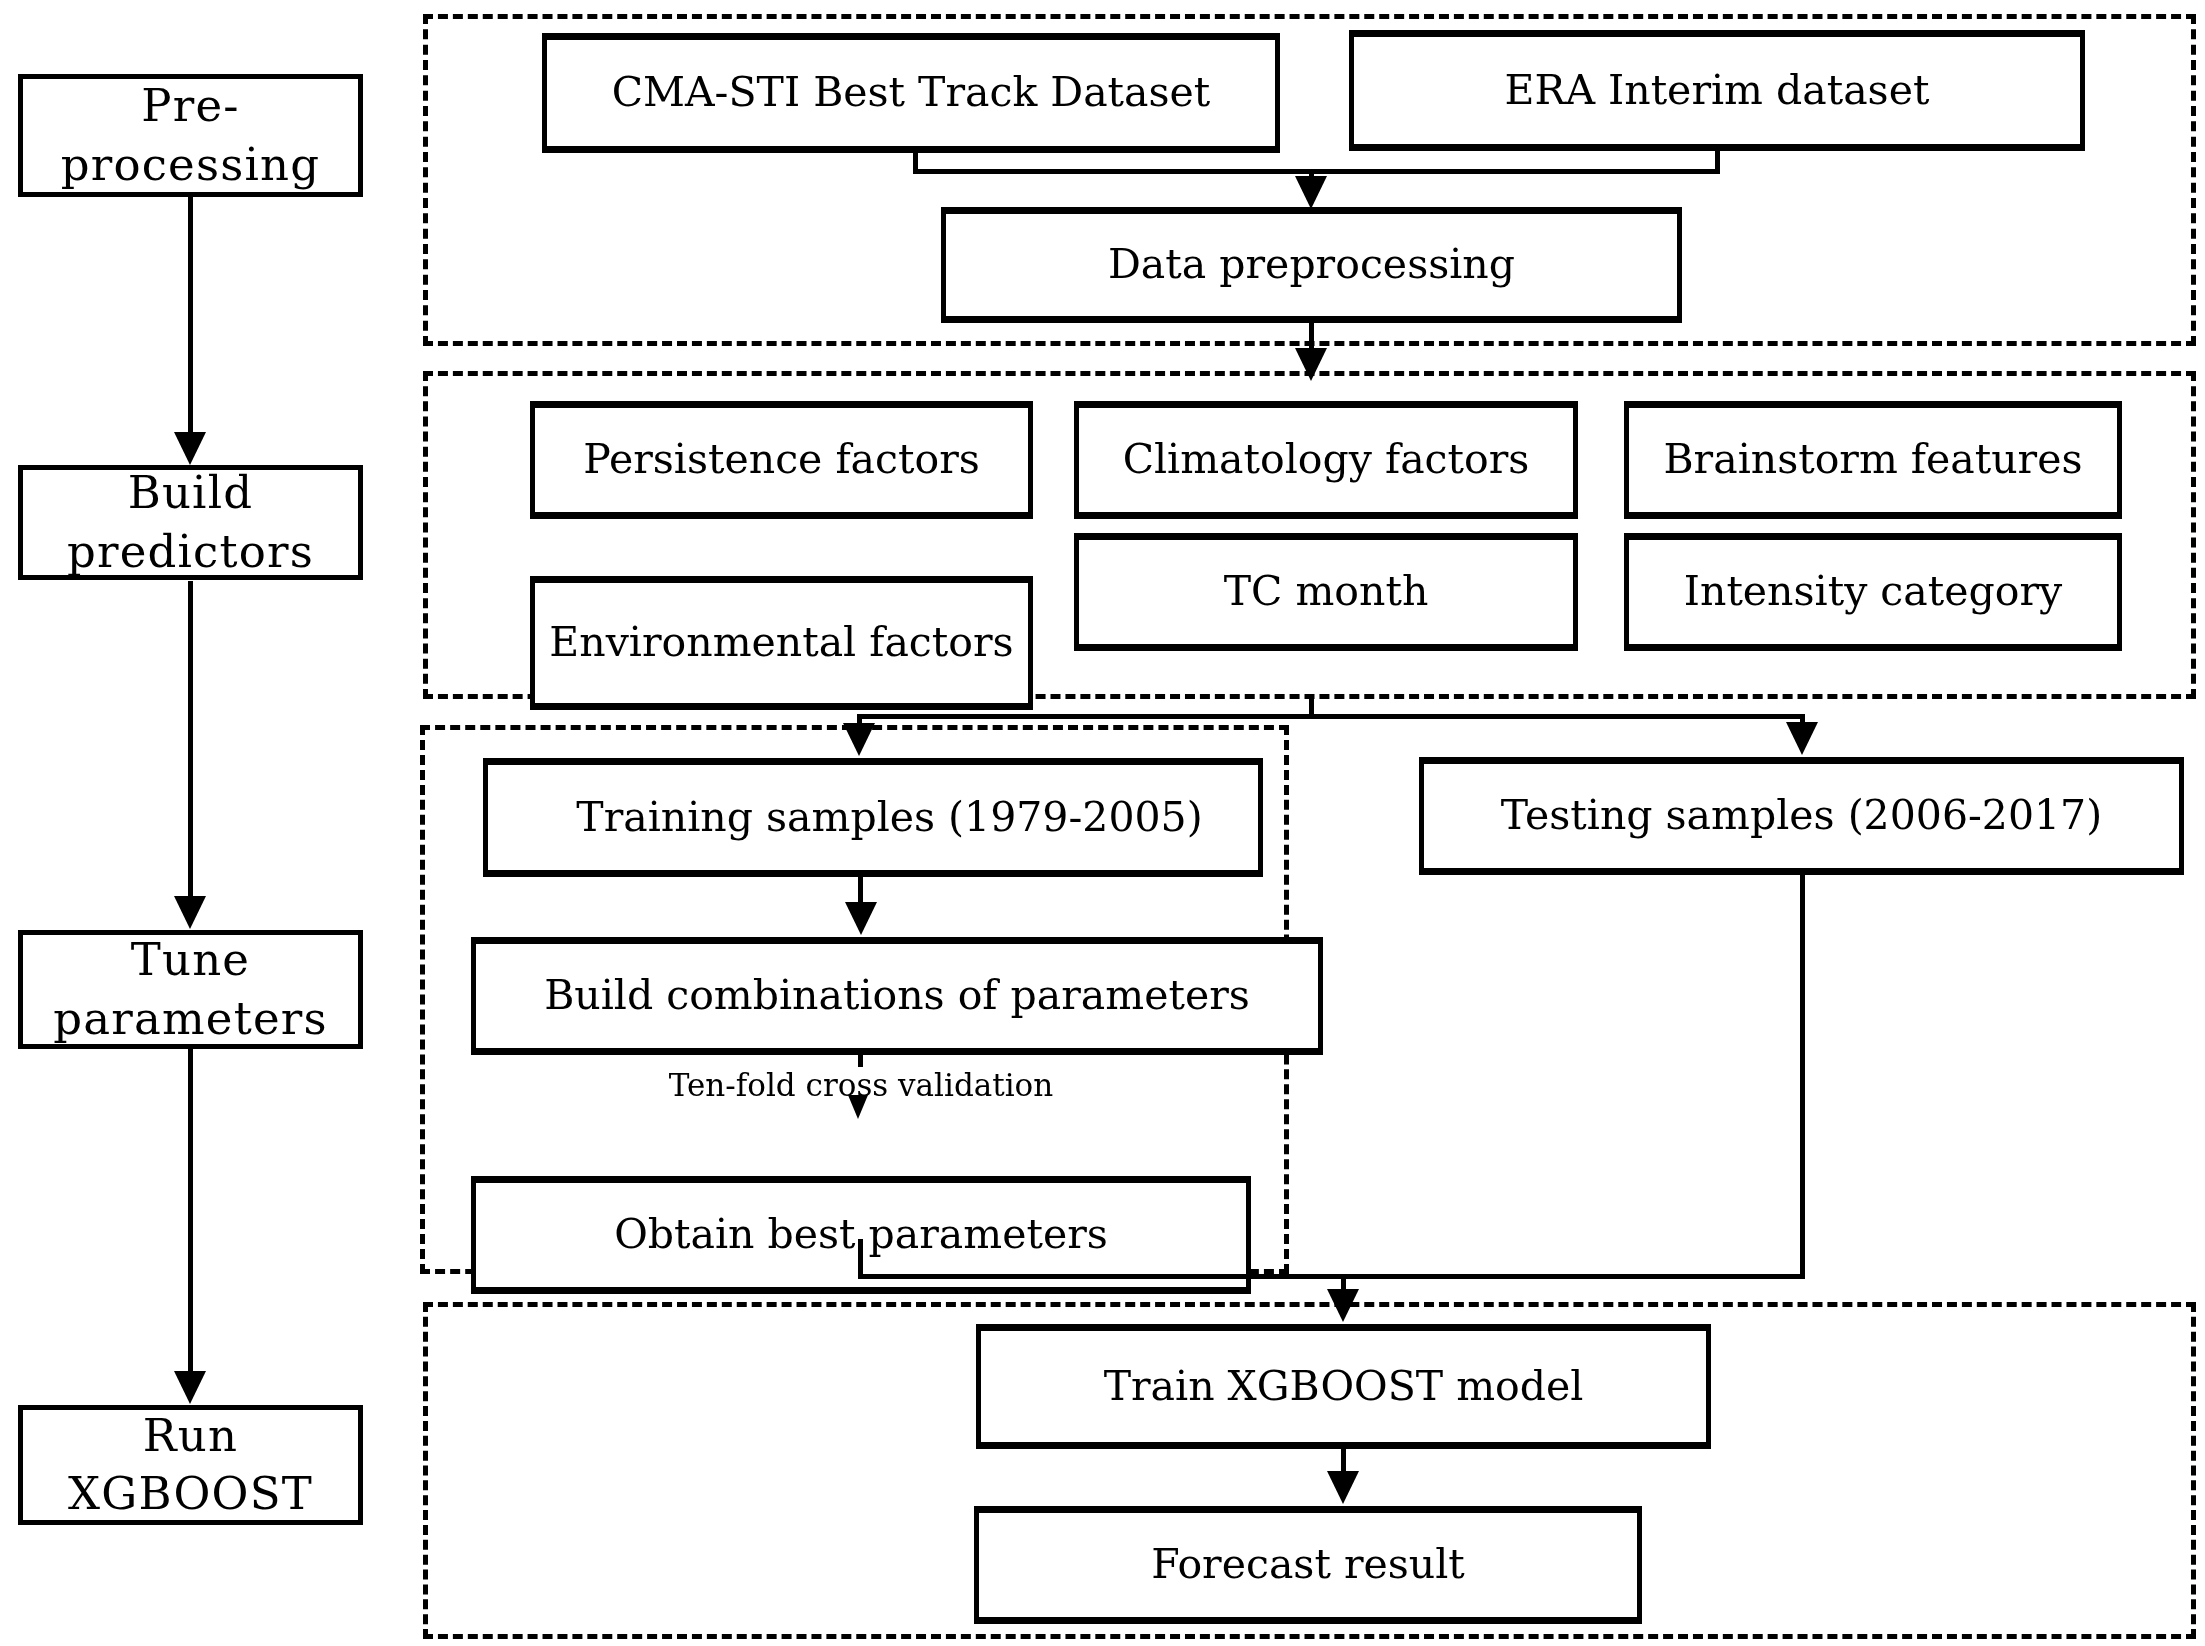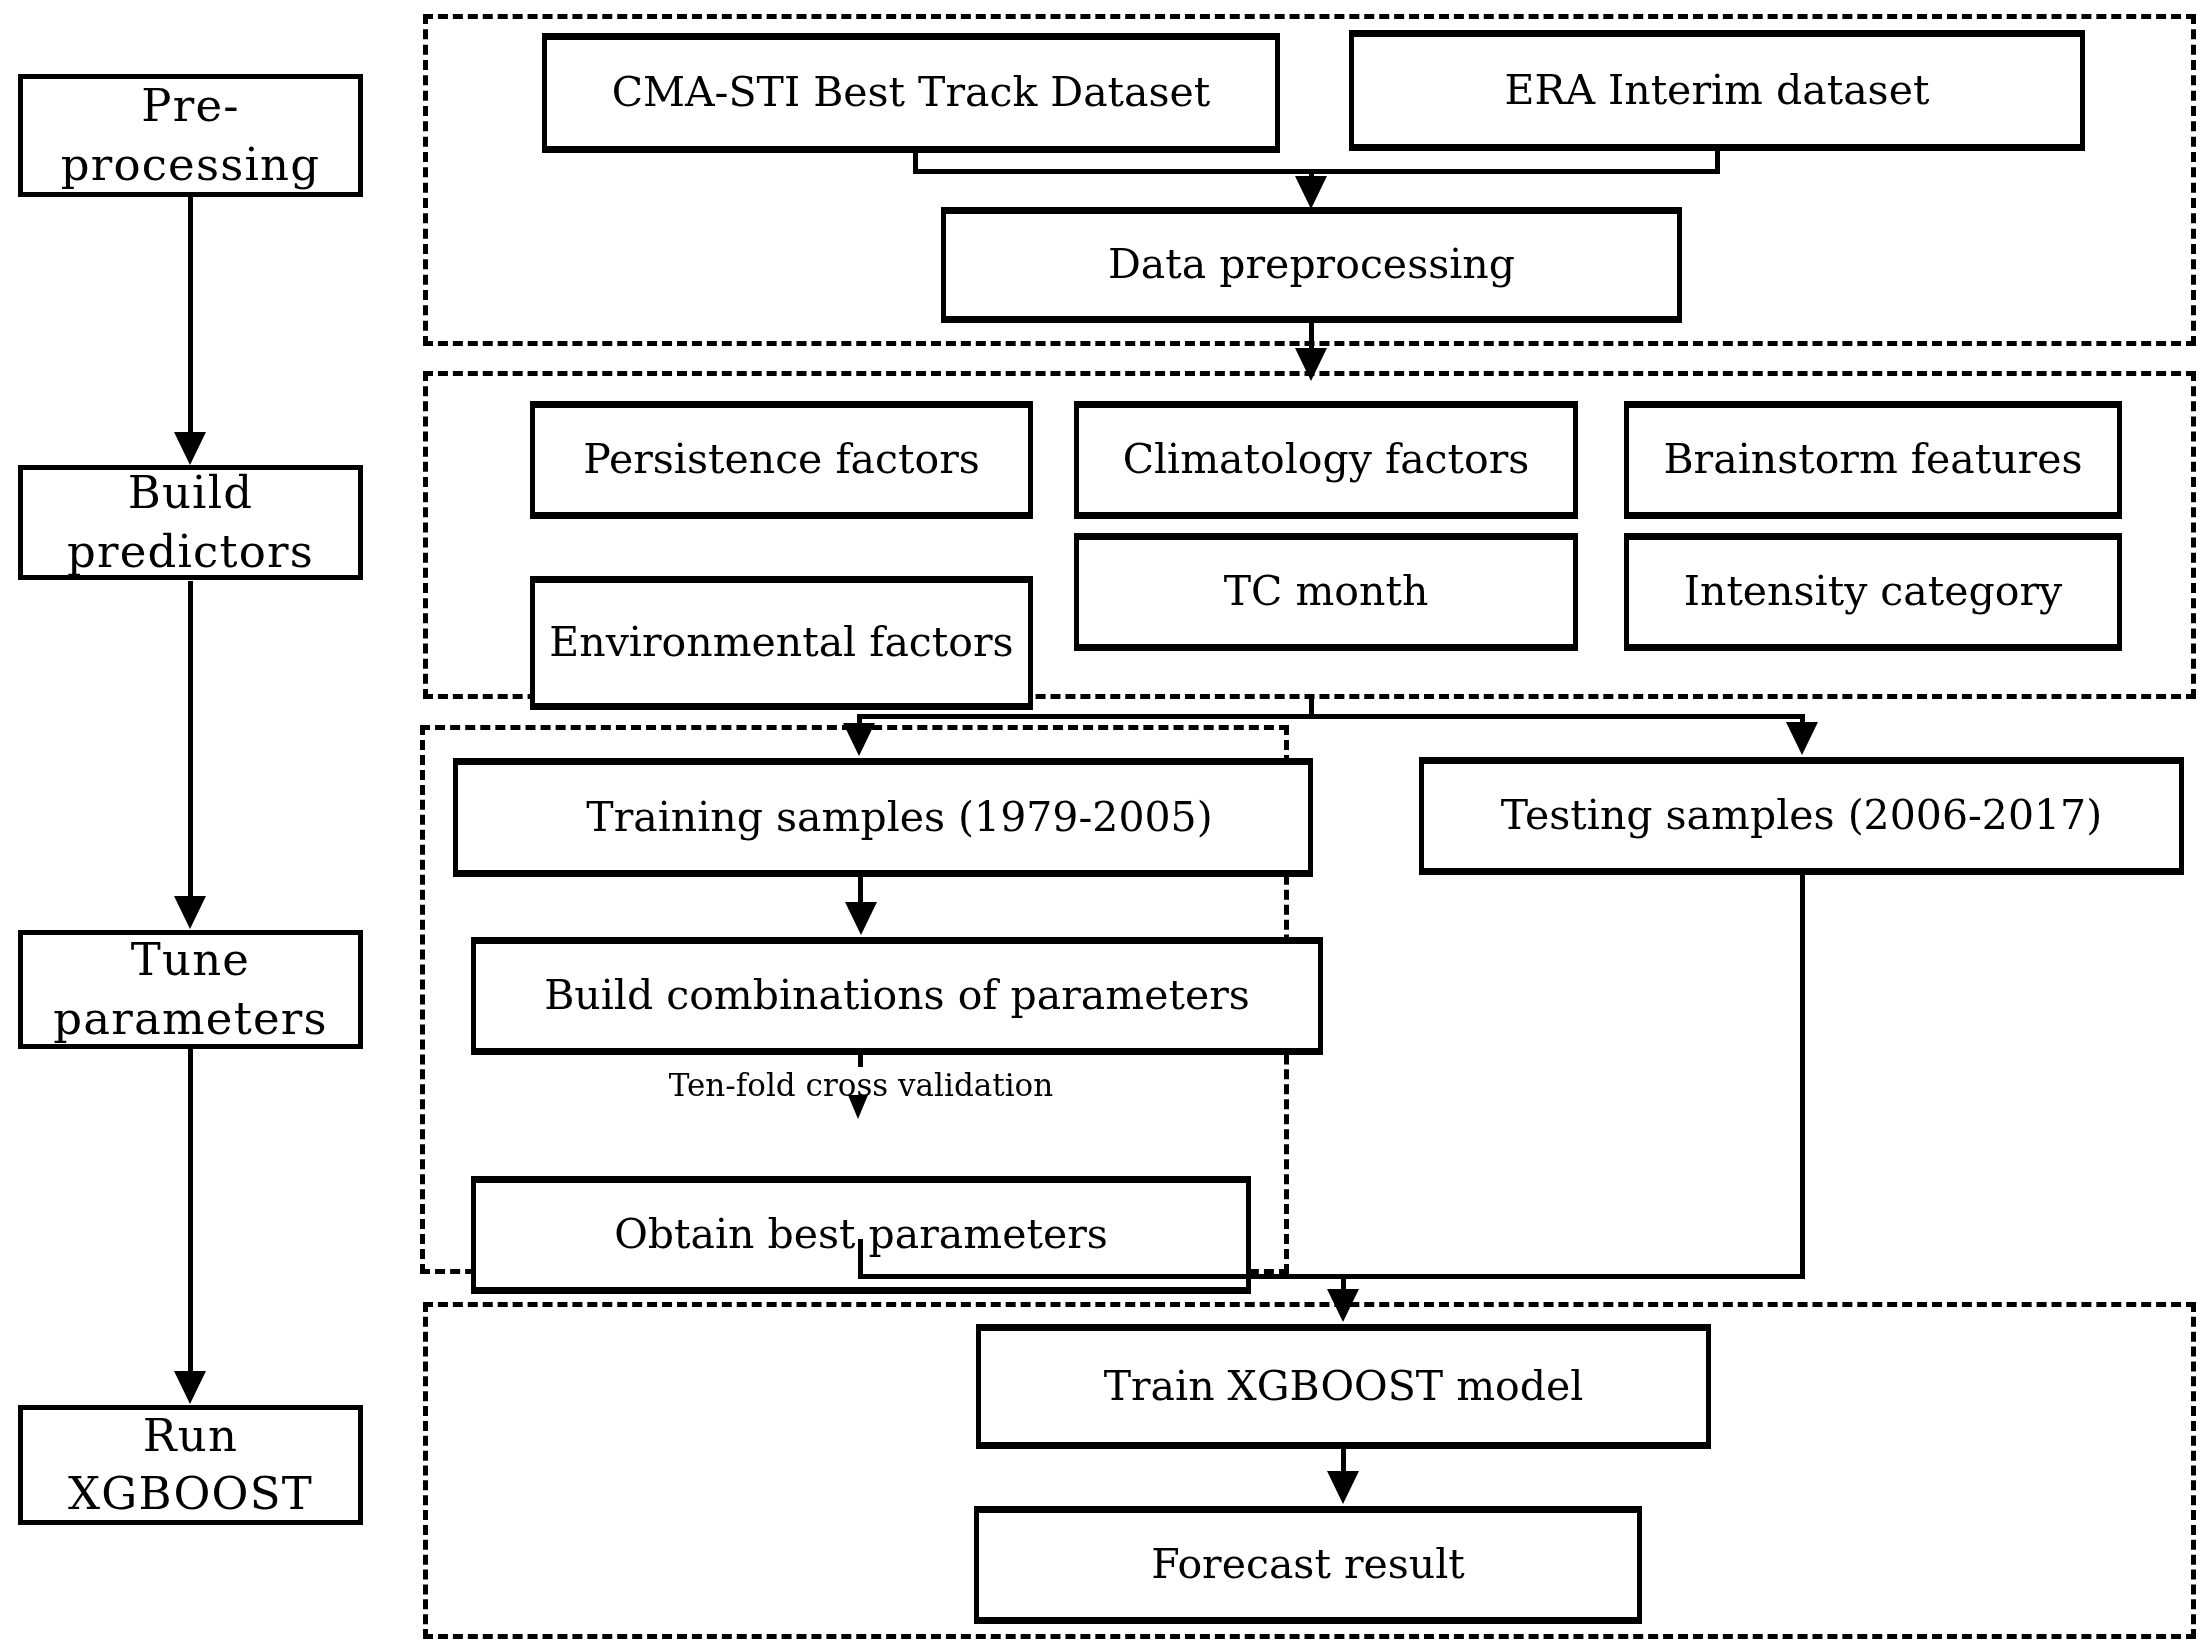--- a/index.html
+++ b/index.html
@@ -136,21 +136,21 @@
     <span>TC month</span>
   </div>
 
   <div class="vline" style="left:1309px; top:699px; height:20px;"></div>
   <div class="hline" style="left:857px; top:714px; width:948px;"></div>
   <div class="vline" style="left:857px; top:716px; height:9.5px;"></div>
   <div class="ah" style="left:843px; top:723px;"></div>
   <div class="vline" style="left:1800px; top:716px; height:9.5px;"></div>
   <div class="ah" style="left:1786px; top:722px;"></div>
 
-  <div class="rbox" style="left:453px; top:758px; width:860px; height:119px;padding-left:33px;">
+  <div class="rbox" style="left:483px; top:758px; width:780px; height:119px;padding-left:33px;">
     <span>Training samples (1979-2005)</span>
   </div>
   <div class="rbox" style="left:1419px; top:757px; width:765px; height:118px;">
     <span>Testing samples (2006-2017)</span>
   </div>
 
   <div class="vline" style="left:858px; top:877px; height:26px;"></div>
   <div class="ah" style="left:845px; top:902px;"></div>
 
   <div class="rbox" style="left:471px; top:937px; width:852px; height:118px;">

